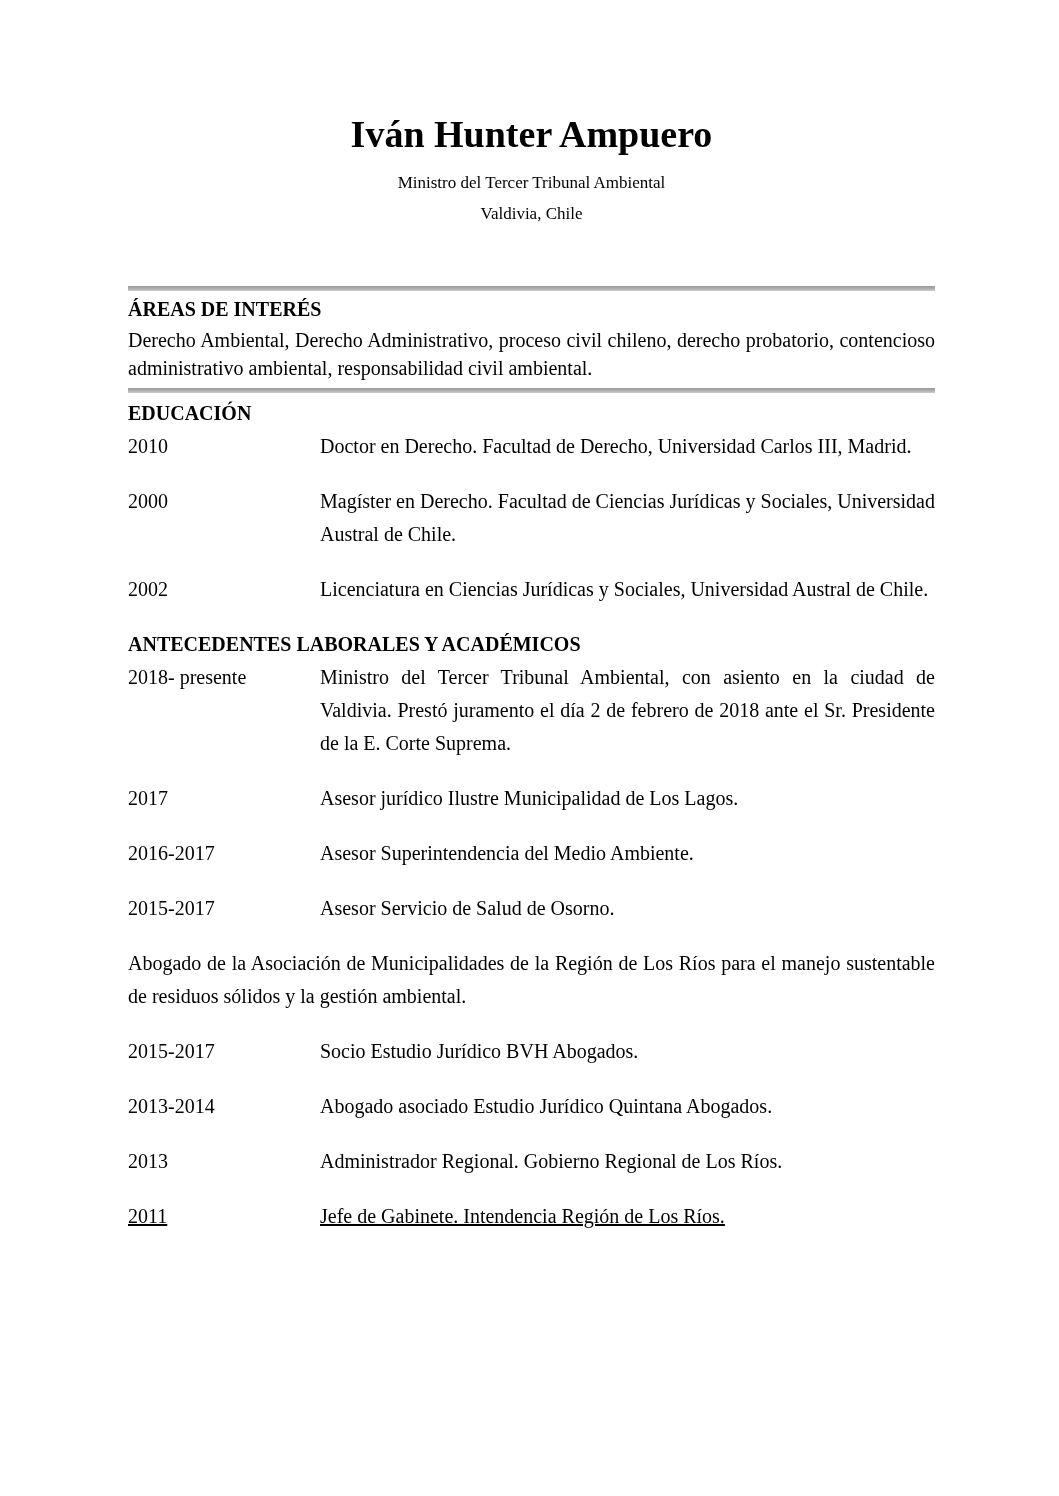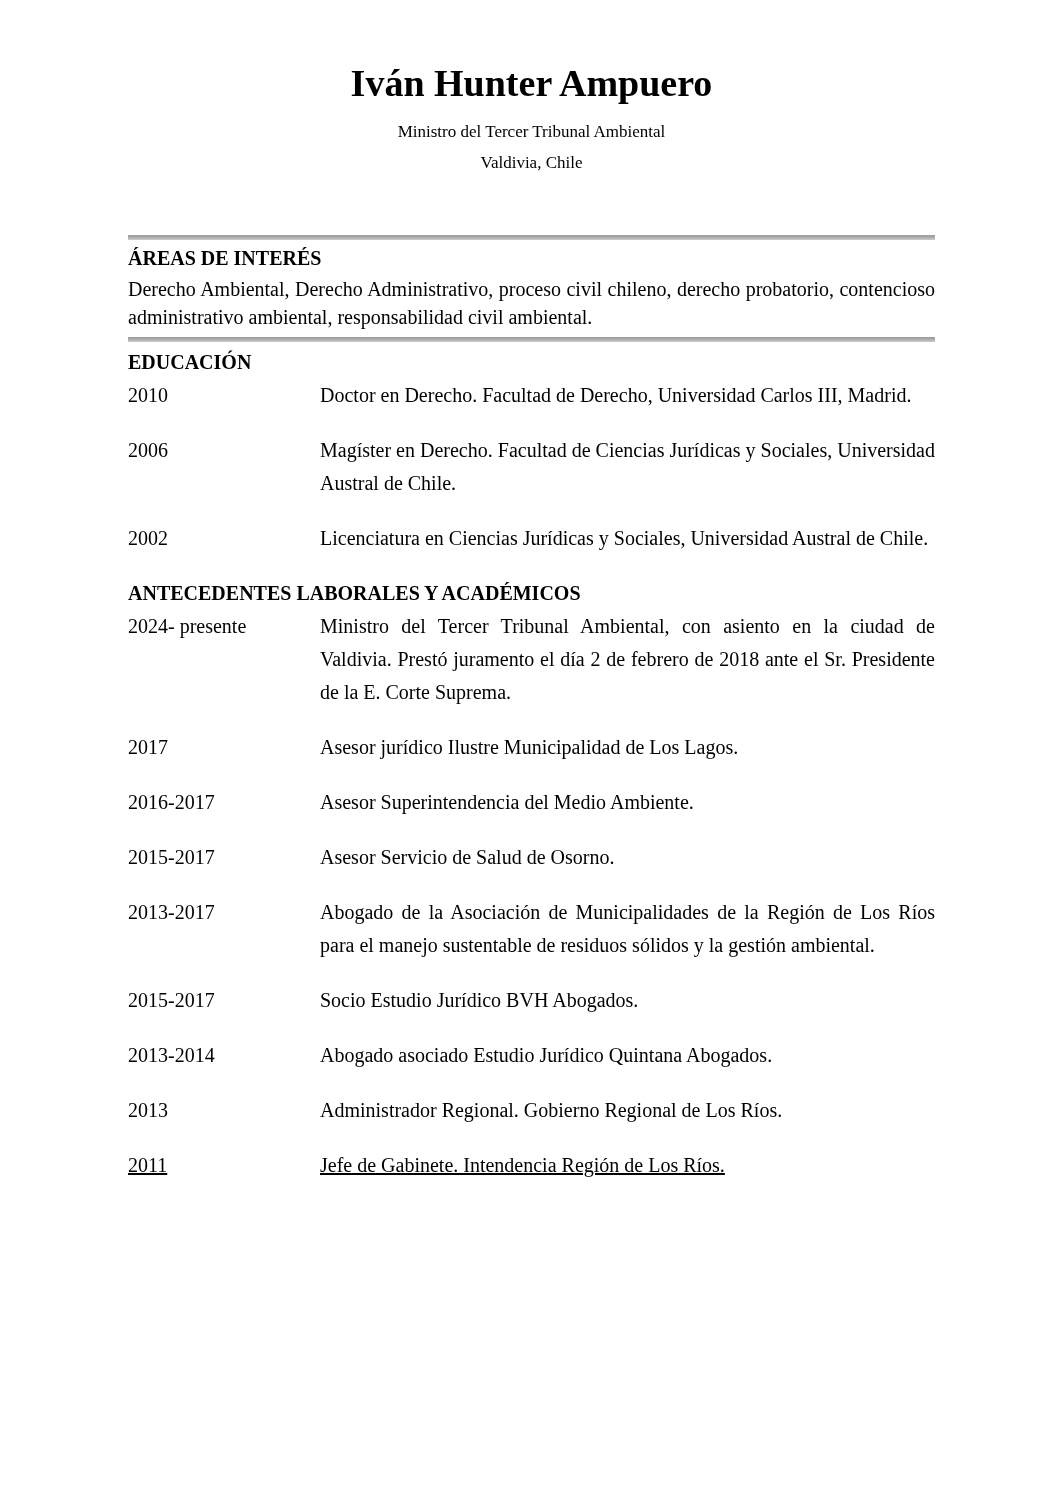--- a/index.html
+++ b/index.html
@@ -11,21 +11,21 @@
     background: #ffffff;
     color: #000000;
     font-family: "Liberation Serif", "DejaVu Serif", serif;
     overflow: hidden;
   }
   .content {
     padding: 0 124px 0 128px;
   }
   .doc-header {
     text-align: center;
-    padding-top: 56px;
+    padding-top: 107px;
   }
   .doc-name {
     font-size: 38px;
     font-weight: bold;
     line-height: 54px;
   }
   .doc-sub {
     font-size: 17px;
     line-height: 31px;
   }
@@ -85,48 +85,47 @@
 
     <div class="divider rule2"></div>
 
     <div class="section-heading heading-educacion">EDUCACIÓN</div>
 
     <div class="entry-row">
       <div class="entry-period">2010</div>
       <div class="entry-desc">Doctor en Derecho. Facultad de Derecho, Universidad Carlos III, Madrid.</div>
     </div>
     <div class="entry-row">
-      <div class="entry-period">2006</div>
+      <div class="entry-period">2000</div>
       <div class="entry-desc">Magíster en Derecho. Facultad de Ciencias Jurídicas y Sociales, Universidad Austral de Chile.</div>
     </div>
     <div class="entry-row">
       <div class="entry-period">2002</div>
       <div class="entry-desc">Licenciatura en Ciencias Jurídicas y Sociales, Universidad Austral de Chile.</div>
     </div>
 
     <div class="section-heading heading-antecedentes">ANTECEDENTES LABORALES Y ACADÉMICOS</div>
 
     <div class="entry-row">
-      <div class="entry-period">2024- presente</div>
+      <div class="entry-period">2018- presente</div>
       <div class="entry-desc">Ministro del Tercer Tribunal Ambiental, con asiento en la ciudad de Valdivia. Prestó juramento el día 2 de febrero de 2018 ante el Sr. Presidente de la E. Corte Suprema.</div>
     </div>
     <div class="entry-row">
       <div class="entry-period">2017</div>
       <div class="entry-desc">Asesor jurídico Ilustre Municipalidad de Los Lagos.</div>
     </div>
     <div class="entry-row">
       <div class="entry-period">2016-2017</div>
       <div class="entry-desc">Asesor Superintendencia del Medio Ambiente.</div>
     </div>
     <div class="entry-row">
       <div class="entry-period">2015-2017</div>
       <div class="entry-desc">Asesor Servicio de Salud de Osorno.</div>
     </div>
     <div class="entry-row">
-      <div class="entry-period">2013-2017</div>
       <div class="entry-desc">Abogado de la Asociación de Municipalidades de la Región de Los Ríos para el manejo sustentable de residuos sólidos y la gestión ambiental.</div>
     </div>
     <div class="entry-row">
       <div class="entry-period">2015-2017</div>
       <div class="entry-desc">Socio Estudio Jurídico BVH Abogados.</div>
     </div>
     <div class="entry-row">
       <div class="entry-period">2013-2014</div>
       <div class="entry-desc">Abogado asociado Estudio Jurídico Quintana Abogados.</div>
     </div>

